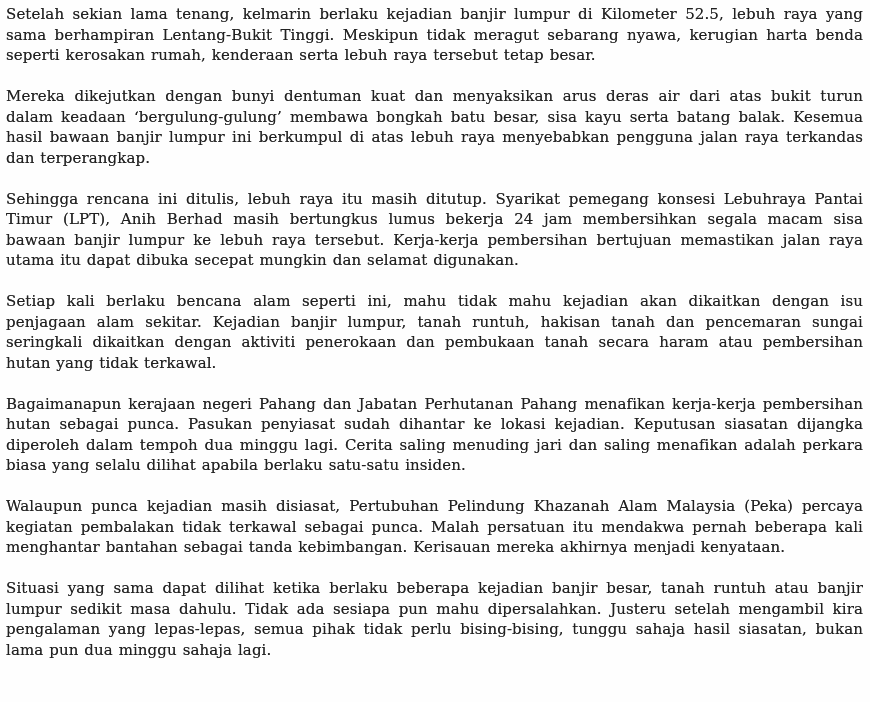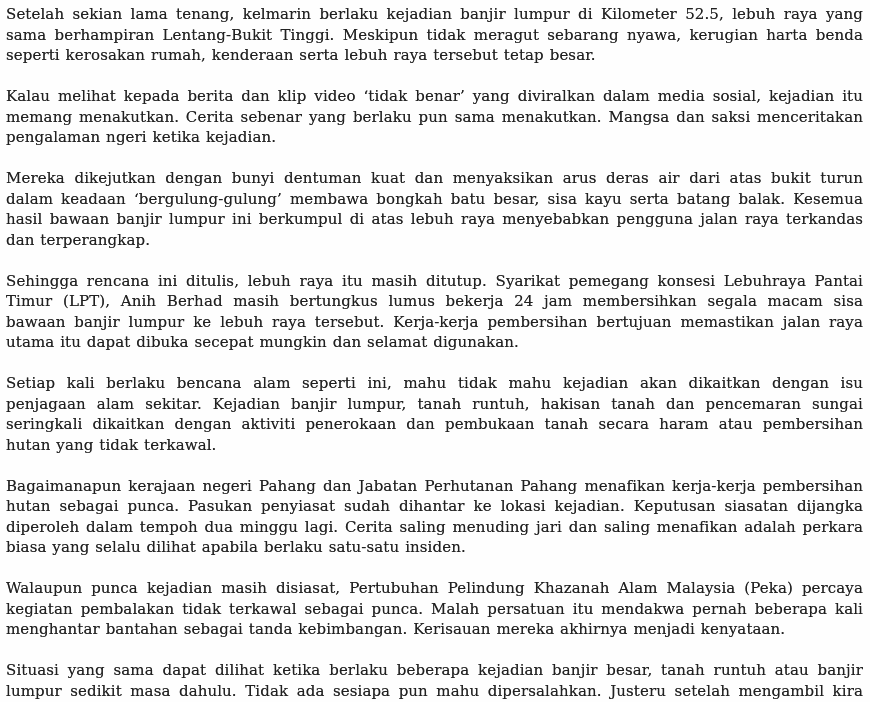--- a/index.html
+++ b/index.html
@@ -35,21 +35,20 @@
   .article p:last-child {
     margin-bottom: 0;
   }
 </style>
 </head>
 <body>
 
 <div class="page">
   <article class="article">
     <p>Setelah sekian lama tenang, kelmarin berlaku kejadian banjir lumpur di Kilometer 52.5, lebuh raya yang sama berhampiran Lentang-Bukit Tinggi. Meskipun tidak meragut sebarang nyawa, kerugian harta benda seperti kerosakan rumah, kenderaan serta lebuh raya tersebut tetap besar.</p>
-    <p>Kalau melihat kepada berita dan klip video ‘tidak benar’ yang diviralkan dalam media sosial, kejadian itu memang menakutkan. Cerita sebenar yang berlaku pun sama menakutkan. Mangsa dan saksi menceritakan pengalaman ngeri ketika kejadian.</p>
     <p>Mereka dikejutkan dengan bunyi dentuman kuat dan menyaksikan arus deras air dari atas bukit turun dalam keadaan ‘bergulung-gulung’ membawa bongkah batu besar, sisa kayu serta batang balak. Kesemua hasil bawaan banjir lumpur ini berkumpul di atas lebuh raya menyebabkan pengguna jalan raya terkandas dan terperangkap.</p>
     <p>Sehingga rencana ini ditulis, lebuh raya itu masih ditutup. Syarikat pemegang konsesi Lebuhraya Pantai Timur (LPT), Anih Berhad masih bertungkus lumus bekerja 24 jam membersihkan segala macam sisa bawaan banjir lumpur ke lebuh raya tersebut. Kerja-kerja pembersihan bertujuan memastikan jalan raya utama itu dapat dibuka secepat mungkin dan selamat digunakan.</p>
     <p>Setiap kali berlaku bencana alam seperti ini, mahu tidak mahu kejadian akan dikaitkan dengan isu penjagaan alam sekitar. Kejadian banjir lumpur, tanah runtuh, hakisan tanah dan pencemaran sungai seringkali dikaitkan dengan aktiviti penerokaan dan pembukaan tanah secara haram atau pembersihan hutan yang tidak terkawal.</p>
     <p>Bagaimanapun kerajaan negeri Pahang dan Jabatan Perhutanan Pahang menafikan kerja-kerja pembersihan hutan sebagai punca. Pasukan penyiasat sudah dihantar ke lokasi kejadian. Keputusan siasatan dijangka diperoleh dalam tempoh dua minggu lagi. Cerita saling menuding jari dan saling menafikan adalah perkara biasa yang selalu dilihat apabila berlaku satu-satu insiden.</p>
     <p>Walaupun punca kejadian masih disiasat, Pertubuhan Pelindung Khazanah Alam Malaysia (Peka) percaya kegiatan pembalakan tidak terkawal sebagai punca. Malah persatuan itu mendakwa pernah beberapa kali menghantar bantahan sebagai tanda kebimbangan. Kerisauan mereka akhirnya menjadi kenyataan.</p>
     <p>Situasi yang sama dapat dilihat ketika berlaku beberapa kejadian banjir besar, tanah runtuh atau banjir lumpur sedikit masa dahulu. Tidak ada sesiapa pun mahu dipersalahkan. Justeru setelah mengambil kira pengalaman yang lepas-lepas, semua pihak tidak perlu bising-bising, tunggu sahaja hasil siasatan, bukan lama pun dua minggu sahaja lagi.</p>
   </article>
 </div>
 
 </body></html>

